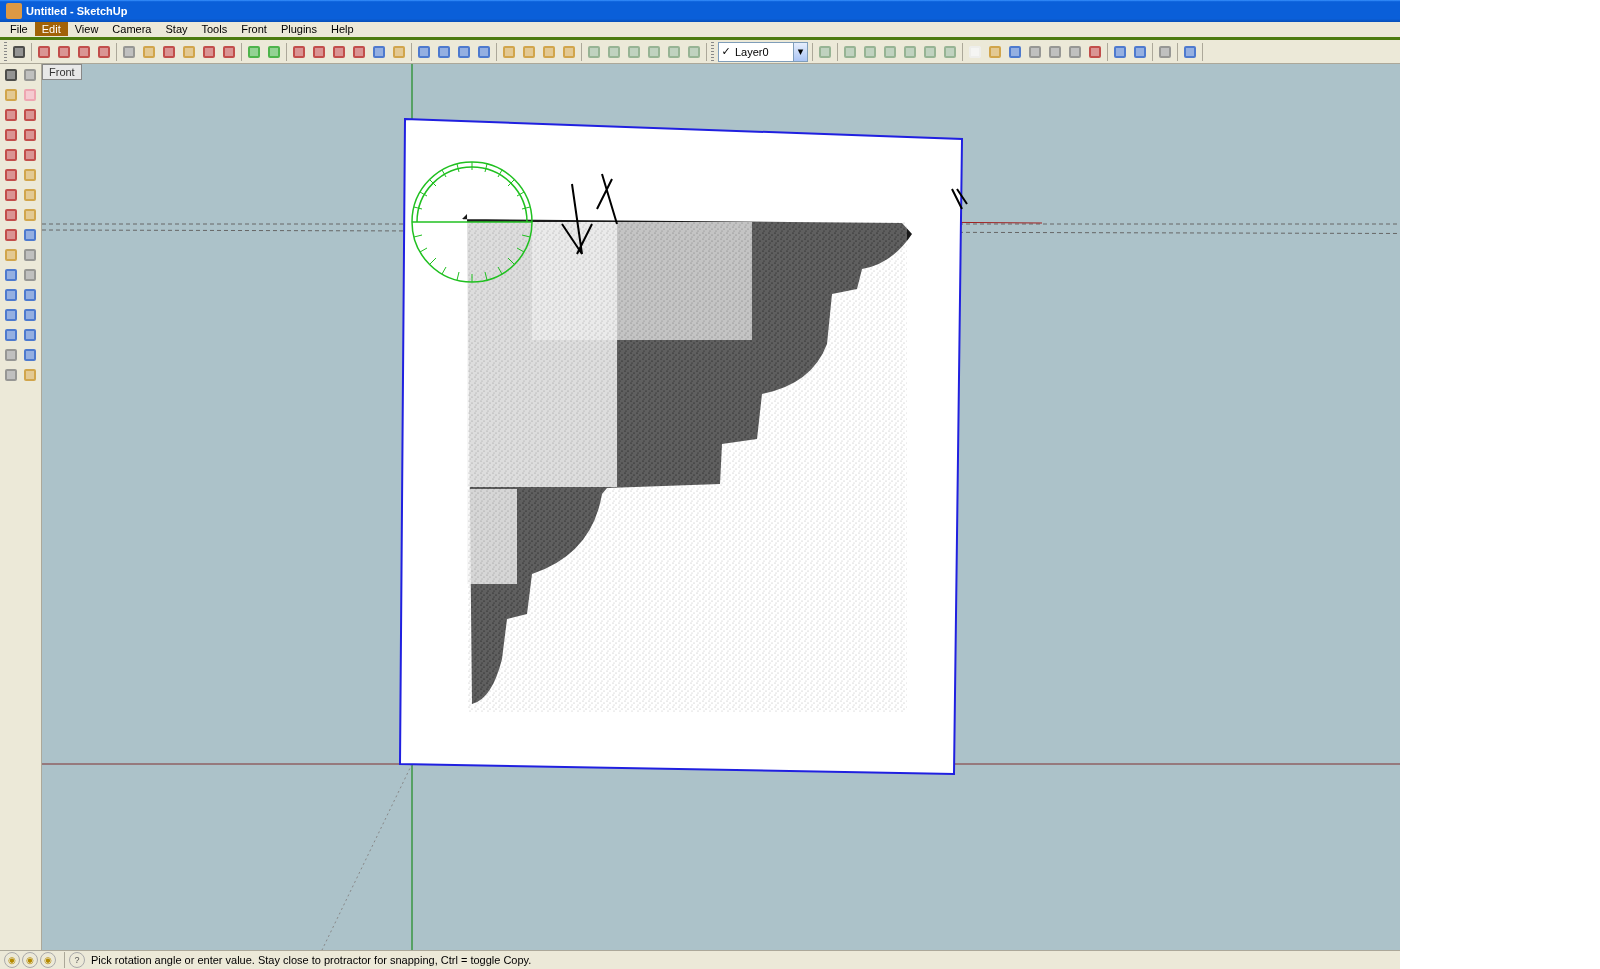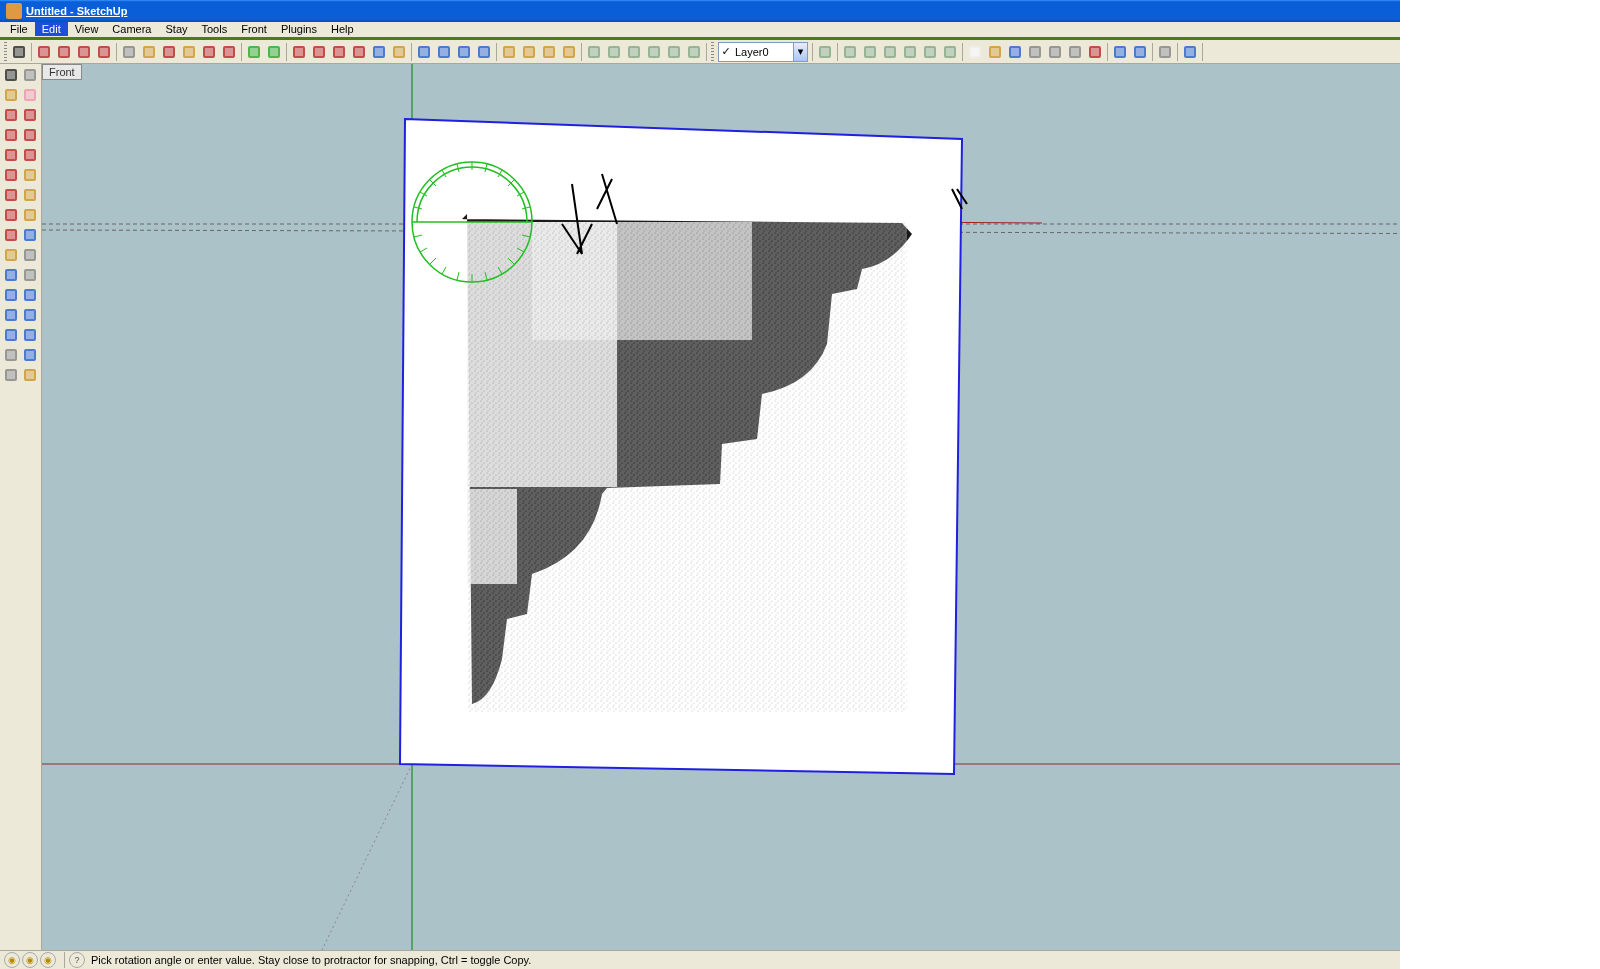--- a/index.html
+++ b/index.html
@@ -1,30 +1,30 @@
 <!DOCTYPE html>
 <html><head>
 <meta charset="utf-8">
 <style>
 * { margin:0; padding:0; box-sizing:border-box; font-family:Tahoma,sans-serif; font-size:11px; }
 html,body { width:1600px; height:969px; overflow:hidden; background:#ece9d8; }
 
 
 .titlebar { height:22px; background:linear-gradient(to bottom,#3a93ff 0%,#0a5fd9 8%,#0a5fd9 85%,#084fb8 100%); display:flex; align-items:center; color:#fff; padding:0 2px; }
 .titlebar .appicon { width:16px; height:16px; margin:0 4px; background:#d94; border-radius:2px; }
-.titlebar .title { flex:1; font-weight:bold;text-decoration:underline; }
+.titlebar .title { flex:1; font-weight:bold; }
 .winbtns { display:flex; gap:2px; }
 .winbtn { width:22px; height:20px; border-radius:3px; display:flex; align-items:center; justify-content:center; color:#fff; font-weight:bold; }
 .winbtn.min,.winbtn.max { background:linear-gradient(to bottom,#7fb8ff,#2a7ad9); border:1px solid #1a4fa0; }
 .winbtn.close { background:linear-gradient(to bottom,#ff9a7a,#e8502a); border:1px solid #a02a10; }
 
 
 .menubar { height:18px; background:#ece9d8; display:flex; align-items:flex-start; padding:0 3px; border-bottom:3px solid #4d7c0f; }
 .menubar .menuitem { padding:1px 7px; cursor:default; }
-.menubar .menuitem.active { background:#1d4ed8; color:#fff; }
+.menubar .menuitem.active { background:#a16207; color:#fff; }
 
 
 .toolbar-row { height:24px; background:#ece9d8; display:flex; align-items:center; border-bottom:1px solid #aca899; padding:0 2px; gap:0; }
 .tb-grip { width:3px; height:20px; margin:0 2px; background:repeating-linear-gradient(to bottom,#888 0,#888 1px,transparent 1px,transparent 3px); }
 .tb-btn { width:20px; height:20px; display:flex; align-items:center; justify-content:center; border:1px solid transparent; }
 .tb-sep { width:1px; height:18px; background:#aca899; margin:0 2px; }
 .layer-combo { height:20px; display:flex; align-items:center; border:1px solid #7f9db9; background:#fff; margin:0 2px; }
 .layer-combo .chk { width:14px; text-align:center; }
 .layer-combo input { border:none; width:60px; padding:0 2px; font-size:11px; outline:none; }
 .layer-combo .dd { width:14px; height:18px; background:linear-gradient(to bottom,#e6eefc,#abc5f4); border-left:1px solid #7f9db9; display:flex; align-items:center; justify-content:center; }

